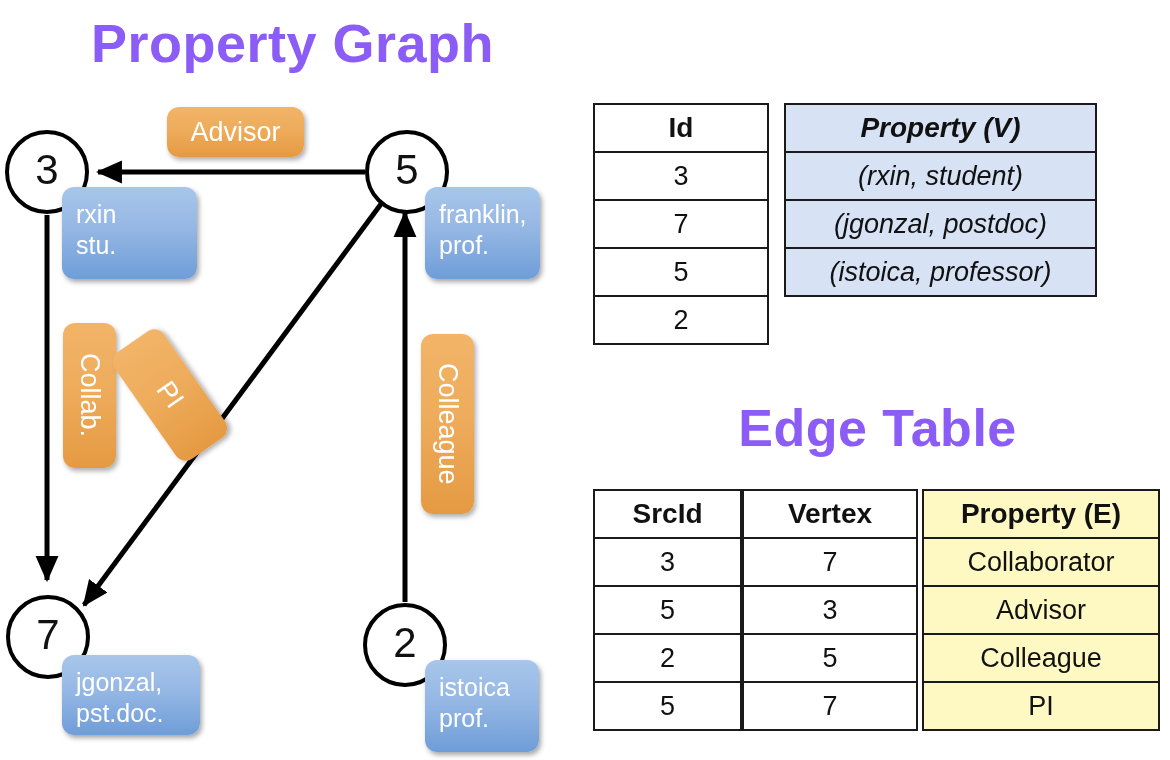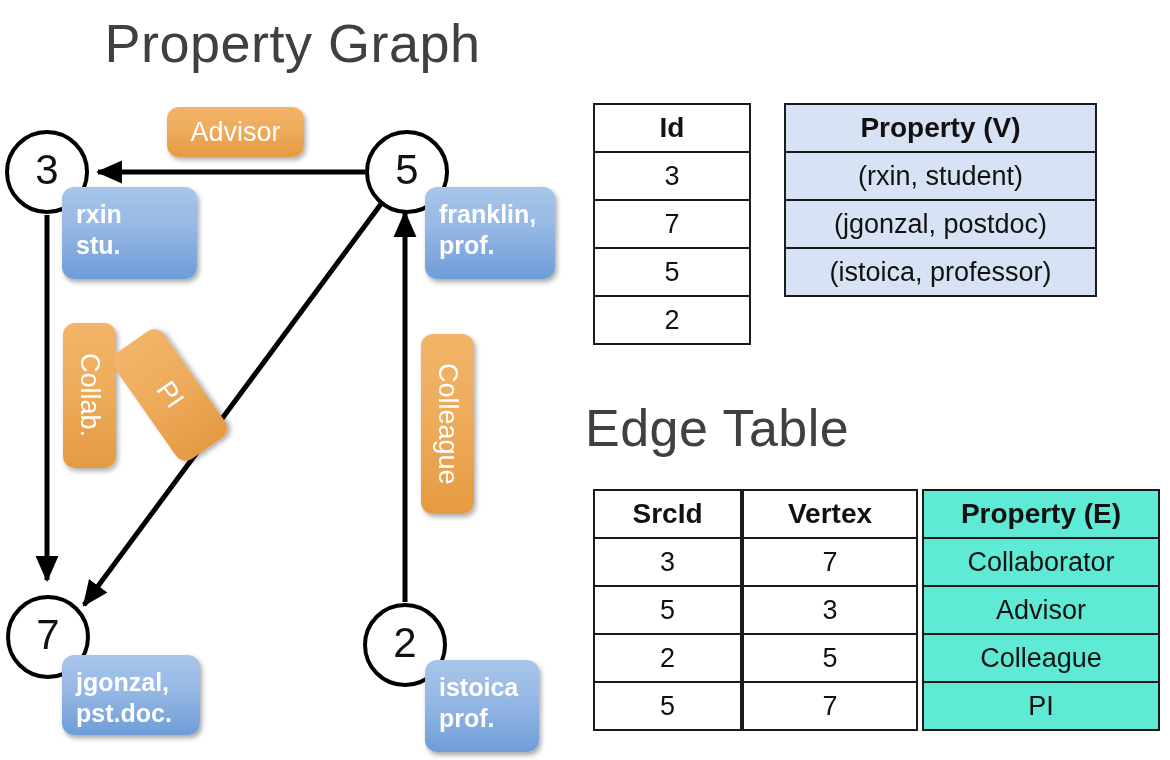--- a/index.html
+++ b/index.html
@@ -5,45 +5,45 @@
   html,body{margin:0;padding:0;}
   body{
     width:1170px;height:760px;background:#ffffff;overflow:hidden;
     font-family:"Liberation Sans","DejaVu Sans",sans-serif;
     -webkit-font-smoothing:antialiased;
   }
   #root{position:relative;width:1170px;height:760px;}
 
   
   .title{
-    position:absolute;color:#404040;font-weight:400;
+    position:absolute;color:#8b5cf6;font-weight:700;
     font-family:"Liberation Sans","DejaVu Sans",sans-serif;
     letter-spacing:.5px;white-space:nowrap;
   }
   #title-property-graph{left:0;top:12px;width:585px;text-align:center;font-size:54px;}
   #title-vertex-table{left:585px;top:8px;width:585px;text-align:center;font-size:52px;}
-  #title-edge-table{left:585px;top:398px;width:585px;text-align:left;font-size:52px;}
+  #title-edge-table{left:585px;top:398px;width:585px;text-align:center;font-size:52px;}
 
   
   #graph{position:absolute;left:0;top:0;width:585px;height:760px;}
   #graph svg{position:absolute;left:0;top:0;}
 
   .node{
     position:absolute;width:84px;height:84px;border-radius:50%;
     border:4px solid #000;background:#fff;box-sizing:border-box;
     display:flex;align-items:center;justify-content:center;
     font-size:42px;font-weight:300;color:#111;z-index:3;
   }
   .node span{line-height:1;transform:translateY(-2px);}
 
   .vbox{
     position:absolute;border-radius:12px;z-index:4;
     background:linear-gradient(180deg,#a8c6ea 0%,#95b7e4 45%,#6e9dd8 100%);
     box-shadow:2px 3px 5px rgba(0,0,0,.35);
-    color:#ffffff;font-size:25px;font-weight:700;line-height:1.22;
+    color:#ffffff;font-size:25px;font-weight:400;line-height:1.22;
     padding:12px 14px;box-sizing:border-box;
   }
 
   .ebox{
     position:absolute;border-radius:12px;z-index:2;
     background:linear-gradient(180deg,#f2b468 0%,#eeac5c 45%,#e59a42 100%);
     box-shadow:2px 3px 5px rgba(0,0,0,.32);
     color:#ffffff;font-size:27px;font-weight:400;
     display:flex;align-items:center;justify-content:center;
     box-sizing:border-box;
@@ -52,24 +52,24 @@
 
   
   .tbl{position:absolute;border-collapse:collapse;border-spacing:0;}
   .tbl td,.tbl th{
     border:2.5px solid #1a1a1a;text-align:center;font-weight:400;
     font-size:27px;color:#111;padding:0;height:46px;
     font-family:"Liberation Sans","DejaVu Sans",sans-serif;
   }
   .tbl th{font-weight:700;font-size:28px;}
   .v-prop td,.v-prop th{background:#d7e2f4;}
-  .e-prop td,.e-prop th{background:#5eead4;}
-
-  #vt-id   {left:593px;top:103px;width:158px;}
-  #vt-prop {left:784px;top:103px;width:313px;}
+  .e-prop td,.e-prop th{background:#fef9c3;}
+
+  #vt-id   {left:593px;top:103px;width:176px;}
+  #vt-prop {left:784px;top:103px;width:313px;font-style:italic;}
   #et-src  {left:593px;top:489px;width:149px;}
   #et-dst  {left:742px;top:489px;width:176px;}
   #et-prop {left:922px;top:489px;width:238px;}
 </style>
 </head>
 <body>
 
 <div id="root">
 
   <div class="title" id="title-property-graph">Property Graph</div>
@@ -103,21 +103,21 @@
       <span>7</span>
     </div>
     <div class="node" style="left:363px;top:603px;">
       <span>2</span>
     </div>
 
     <div class="vbox" style="left:62px;top:187px;width:135px;height:92px;">
       <div>rxin</div>
       <div>stu.</div>
     </div>
-    <div class="vbox" style="left:425px;top:187px;width:130px;height:92px;">
+    <div class="vbox" style="left:425px;top:187px;width:115px;height:92px;">
       <div>franklin,</div>
       <div>prof.</div>
     </div>
     <div class="vbox" style="left:62px;top:655px;width:138px;height:80px;">
       <div>jgonzal,</div>
       <div>pst.doc.</div>
     </div>
     <div class="vbox" style="left:425px;top:660px;width:114px;height:92px;">
       <div>istoica</div>
       <div>prof.</div>

